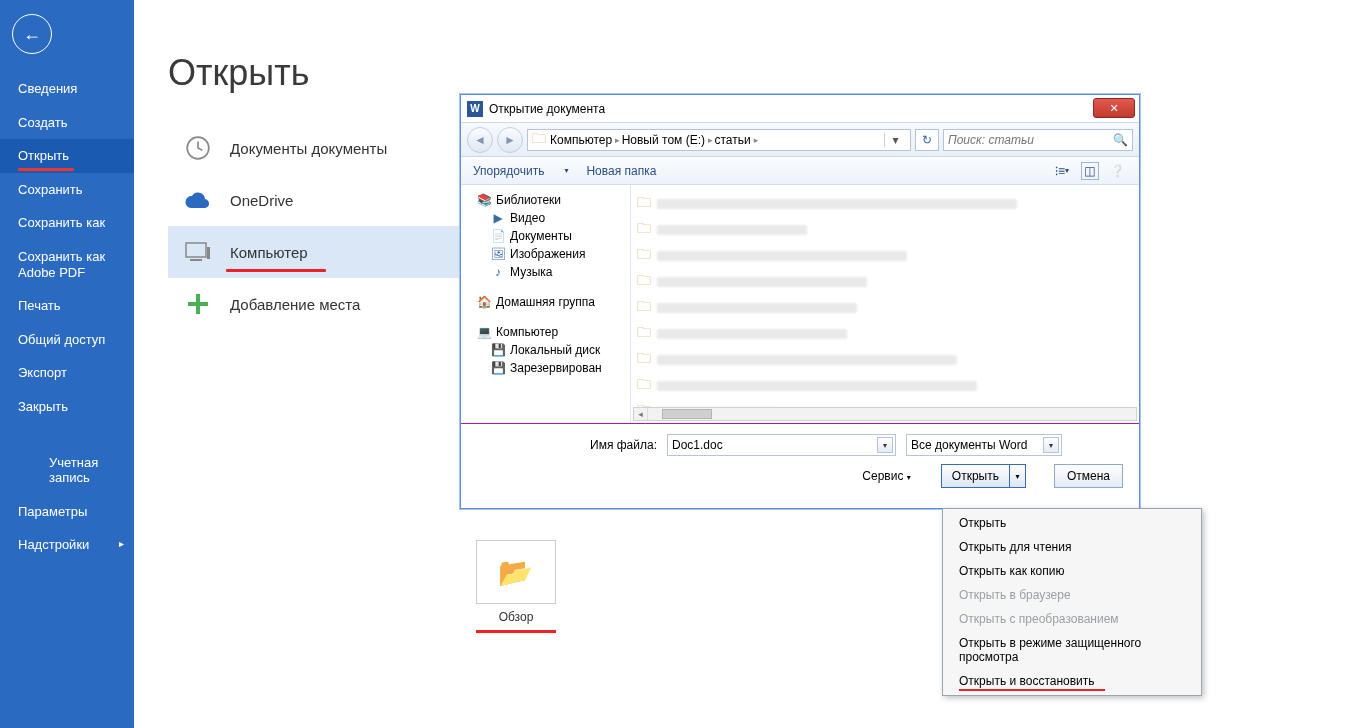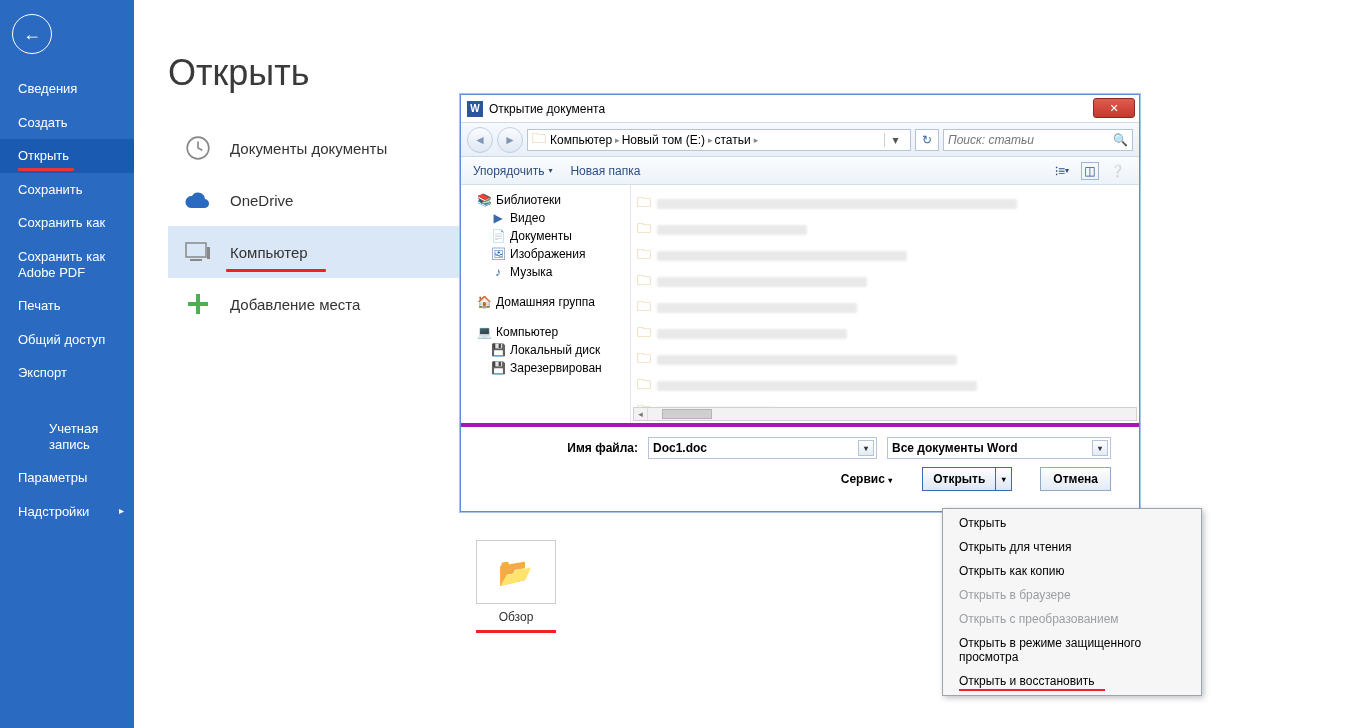--- a/index.html
+++ b/index.html
@@ -50,40 +50,40 @@
 .bc-folder { color: #d7a24a; font-size: 14px; margin-right: 2px; }
 .bc-item { display: inline-flex; align-items: center; gap: 3px; cursor: pointer; }
 .bc-sep { color: #888; font-size: 9px; }
 .bc-end { width: 22px; border-left: 1px solid #ccc; text-align: center; color: #555; }
 .refresh-btn { width: 24px; height: 22px; border: 1px solid #b5c4d8; background: #fff; display: flex; align-items: center; justify-content: center; color: #3a6aa8; cursor: pointer; }
 .searchbox { width: 190px; height: 22px; border: 1px solid #b5c4d8; background: #fff; display: flex; align-items: center; padding: 0 4px; }
 .searchbox input { border: none; outline: none; flex: 1; font-size: 12px; font-style: italic; color: #888; }
 .search-ic { color: #3a6aa8; font-size: 12px; }
 
 .dlg-toolbar { height: 28px; background: linear-gradient(#fafcfe,#edf3fa); border-bottom: 1px solid #d5dde8; display: flex; align-items: center; padding: 0 12px; gap: 18px; }
-.tb-item { cursor: pointer; display: inline-flex; align-items: center; gap: 4px; color: #2c4e82; }
+.tb-item { cursor: pointer; display: inline-flex; align-items: center; gap: 20px; color: #2c4e82; }
 .tb-right { margin-left: auto; display: flex; gap: 10px; align-items: center; color: #2c4e82; }
 .tb-ic { width: 18px; height: 18px; display: flex; align-items: center; justify-content: center; border: 1px solid transparent; }
 
 .dlg-body { display: flex; height: 238px; background: #fff; }
 .tree { width: 170px; border-right: 1px solid #e2e6ec; padding: 6px 4px; overflow: hidden; }
 .tree-item { display: flex; align-items: center; gap: 5px; padding: 2px 2px 2px 12px; cursor: pointer; white-space: nowrap; }
 .tree-item.indent { padding-left: 26px; }
 .tree-item.group-gap { margin-top: 12px; }
 .tree-ic { width: 14px; text-align: center; font-size: 12px; }
 
 .filepane { flex: 1; padding: 6px 4px; overflow: hidden; position: relative; }
 .file-row { display: flex; align-items: center; gap: 6px; padding: 1px 2px; }
 .file-ic { color: #d7a24a; font-size: 14px; }
 .blur { display: inline-block; height: 10px; background: #e9e9e9; border-radius: 2px; filter: blur(1px); }
 .hscroll { position: absolute; left: 2px; bottom: 2px; right: 2px; height: 14px; border: 1px solid #d0d0d0; background: #f2f2f2; display: flex; align-items: center; }
 .hthumb { width: 50px; height: 10px; background: #cfcfcf; border: 1px solid #b5b5b5; margin-left: 14px; }
 .harrow { width: 14px; height: 12px; display: flex; align-items: center; justify-content: center; color: #777; font-size: 9px; border-right: 1px solid #ddd; }
 
-.dlg-bottom { padding: 10px 28px 12px; border-top: 4px solid #a21caf; font-weight: bold; }
+.dlg-bottom { padding: 10px 16px 12px; border-top: 1px solid #a21caf; }
 .row { display: flex; align-items: center; gap: 10px; margin-bottom: 8px; }
 .row-label { width: 180px; text-align: right; }
 .combo { flex: 1; height: 22px; border: 1px solid #b5c4d8; background: #fff; display: flex; align-items: center; padding: 0 4px; position: relative; }
 .combo .dd { position: absolute; right: 2px; top: 2px; width: 16px; height: 16px; border: 1px solid #b5c4d8; background: linear-gradient(#fefefe,#e4ebf4); display: flex; align-items: center; justify-content: center; font-size: 8px; color: #334; cursor: pointer; }
 .btn { height: 24px; padding: 0 12px; border: 1px solid #8fa9c9; background: linear-gradient(#fefefe,#e2ebf5); cursor: pointer; display: inline-flex; align-items: center; }
 .btn-split { display: flex; border: 1px solid #3a6ab5; }
 .btn-split .main-btn { padding: 0 10px; height: 22px; display: flex; align-items: center; background: linear-gradient(#fefefe,#dce7f4); }
 .btn-split .dd-btn { width: 16px; height: 22px; border-left: 1px solid #3a6ab5; background: linear-gradient(#fefefe,#dce7f4); display: flex; align-items: center; justify-content: center; font-size: 8px; cursor: pointer; }
 
 
@@ -116,20 +116,21 @@
   <div id="side-items">
       <div class="side-item">Сведения</div>
       <div class="side-item">Создать</div>
       <div class="side-item sel">Открыть<div class="underline-red"></div></div>
       <div class="side-item">Сохранить</div>
       <div class="side-item">Сохранить как</div>
       <div class="side-item">Сохранить как Adobe PDF</div>
       <div class="side-item">Печать</div>
       <div class="side-item">Общий доступ</div>
       <div class="side-item">Экспорт</div>
+      <div class="side-item">Закрыть</div>
       <div class="side-item spaced">Учетная запись</div>
       <div class="side-item">Параметры</div>
       <div class="side-item">Надстройки <span class="chev">▸</span></div>
     </div>
 </div>
 
 <div class="main">
   <div class="main-title">Открыть</div>
   <div class="place-list" id="place-list">
       <div class="place">
@@ -306,21 +307,21 @@
       </div>
     </div>
   </div>
   <div class="dlg-bottom">
     <div class="row">
       <span class="row-label">Имя файла:</span>
       <div class="combo" style="width:229px;flex:none">
         <span>Doc1.doc</span>
         <span class="dd">▾</span>
       </div>
-      <div class="combo" style="width:224px;flex:none">
+      <div class="combo" style="width:156px;flex:none">
         <span>Все документы Word</span>
         <span class="dd">▾</span>
       </div>
     </div>
     <div class="row" style="justify-content:flex-end">
       <span><span>Сервис</span> <span style="font-size:8px">▾</span></span>
       <span style="width:10px"></span>
       <div class="btn-split">
         <span class="main-btn">Открыть</span>
         <span class="dd-btn">▾</span>

